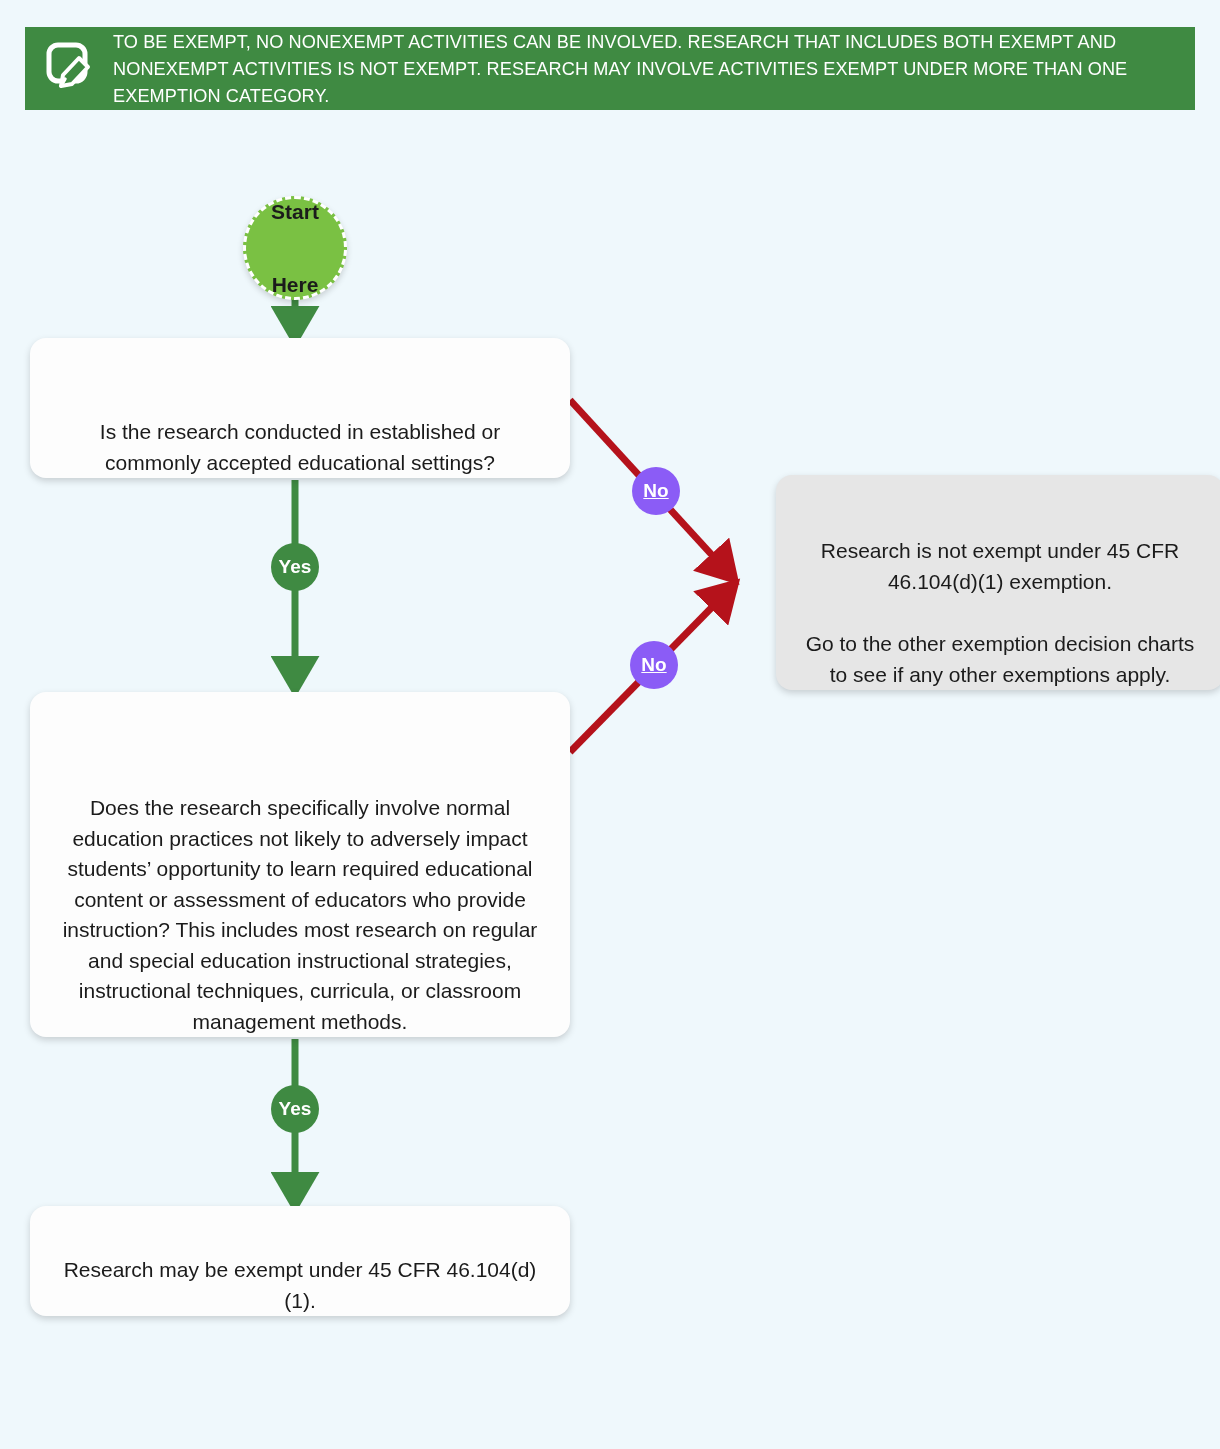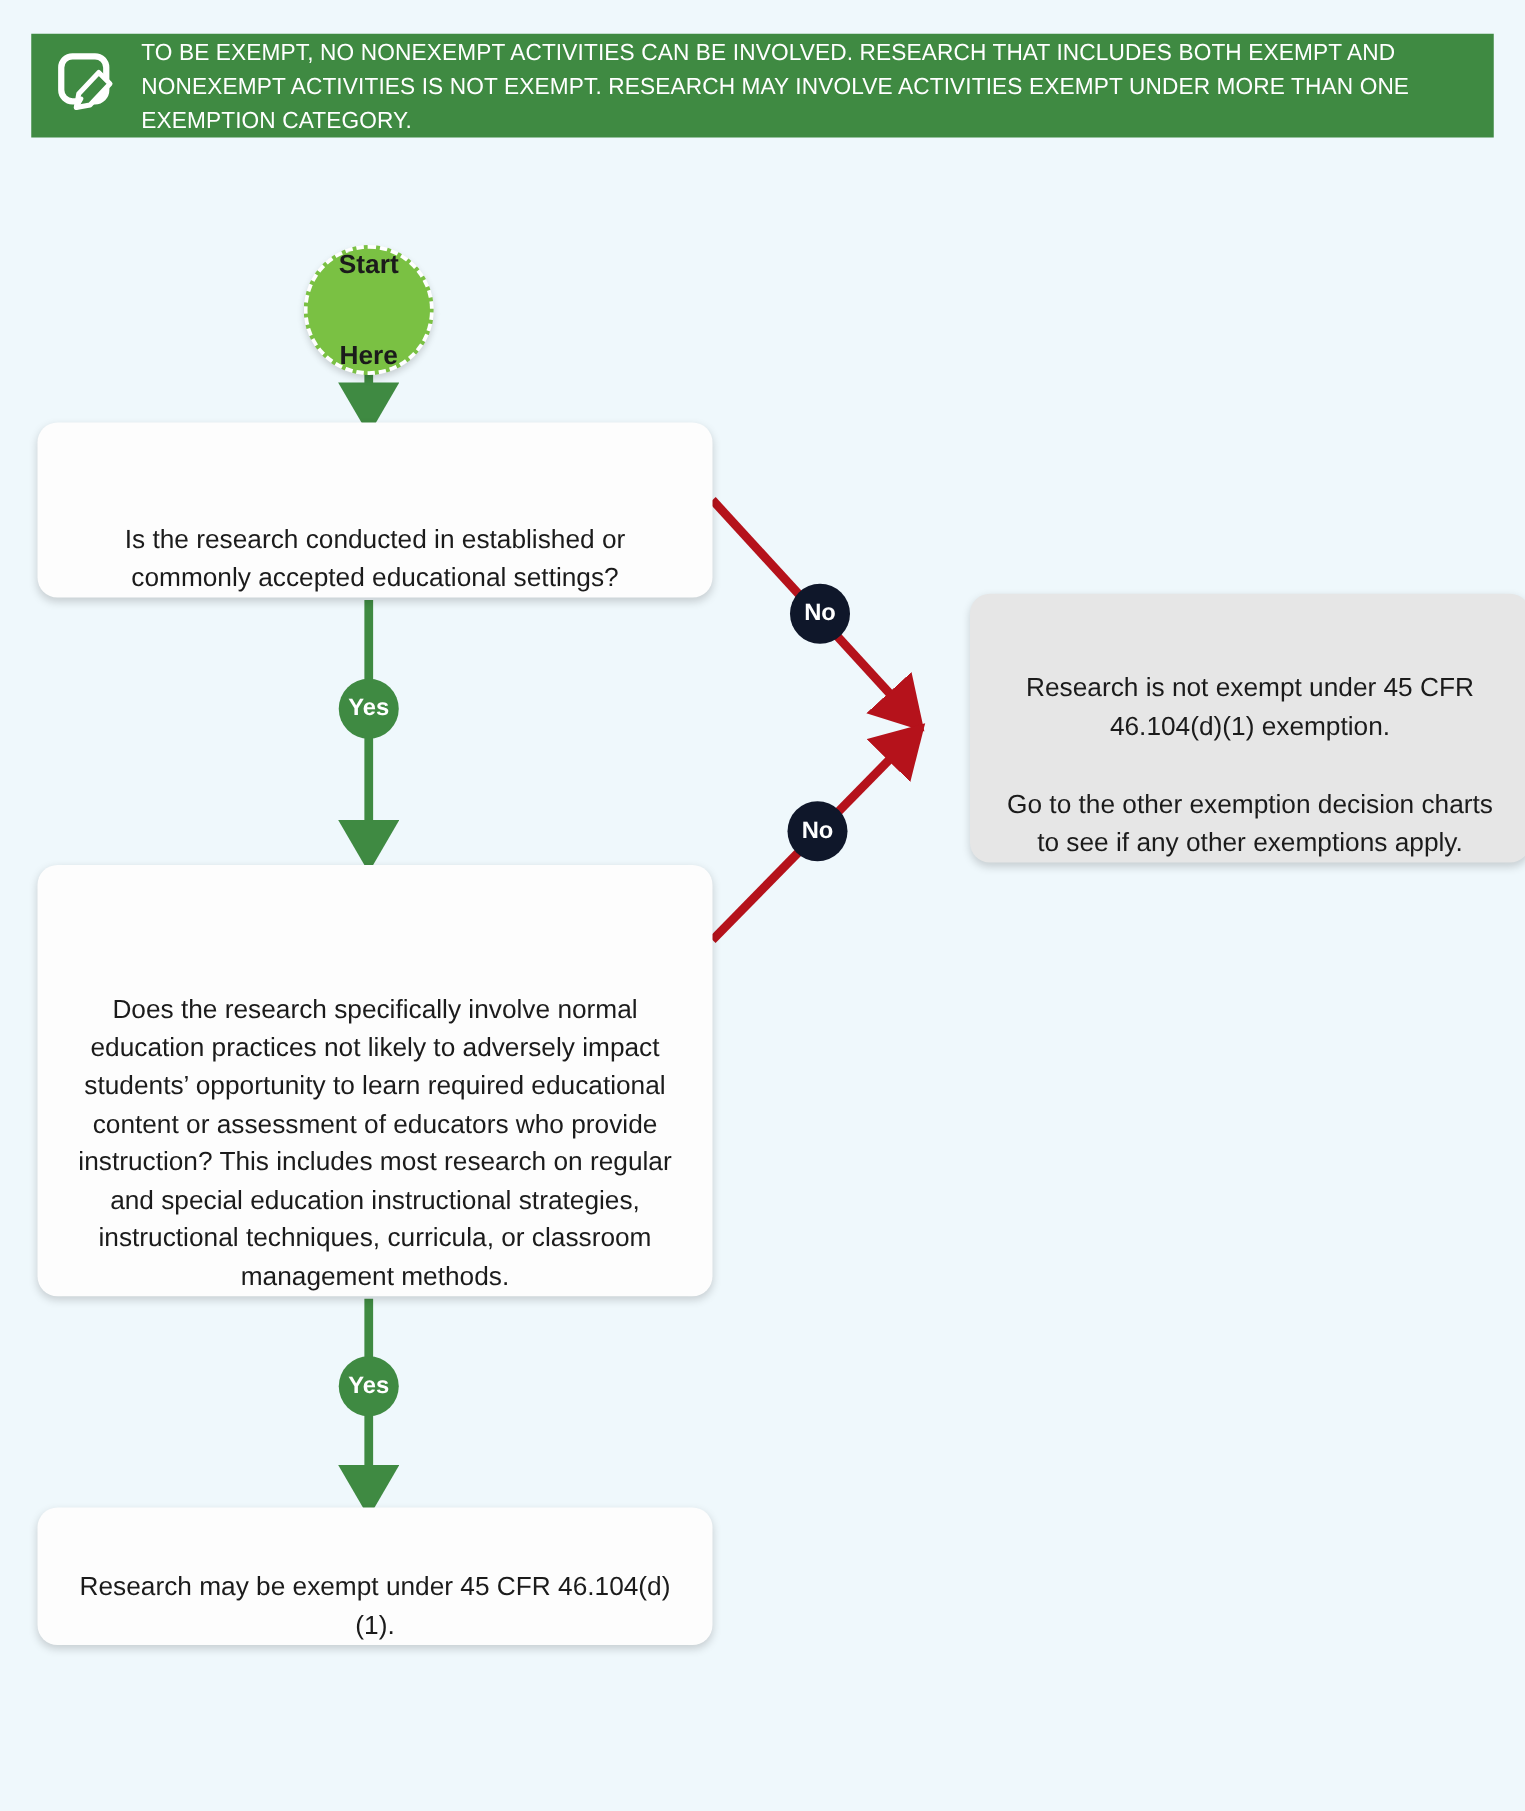--- a/index.html
+++ b/index.html
@@ -117,21 +117,21 @@
     border-radius: 50%;
     display: flex;
     justify-content: center;
     align-items: center;
     color: #ffffff;
     font-weight: bold;
     font-size: 19px;
     box-sizing: border-box;
   }
   .badge.yes { background: #3f8a42; width: 48px; height: 48px; text-align: center; }
-  .badge.no  { background: #0f172a; width: 48px; height: 48px; }
+  .badge.no  { background: #8b5cf6; width: 48px; height: 48px; text-decoration: underline; }
 
   #badge-yes-1 { left: 271px; top: 543px; }
   #badge-yes-2 { left: 271px; top: 1085px; }
   #badge-no-1  { left: 632px; top: 467px; }
   #badge-no-2  { left: 630px; top: 641px; }
 </style>
 </head>
 <body>
 
 <div id="banner">

